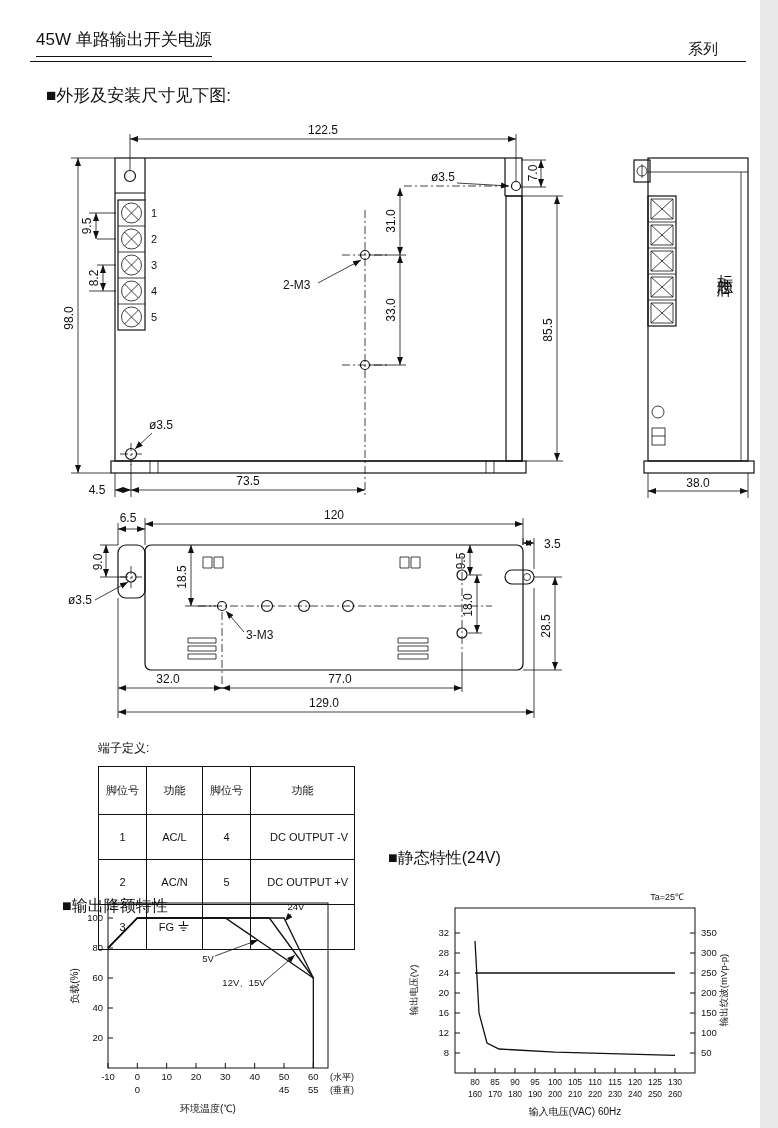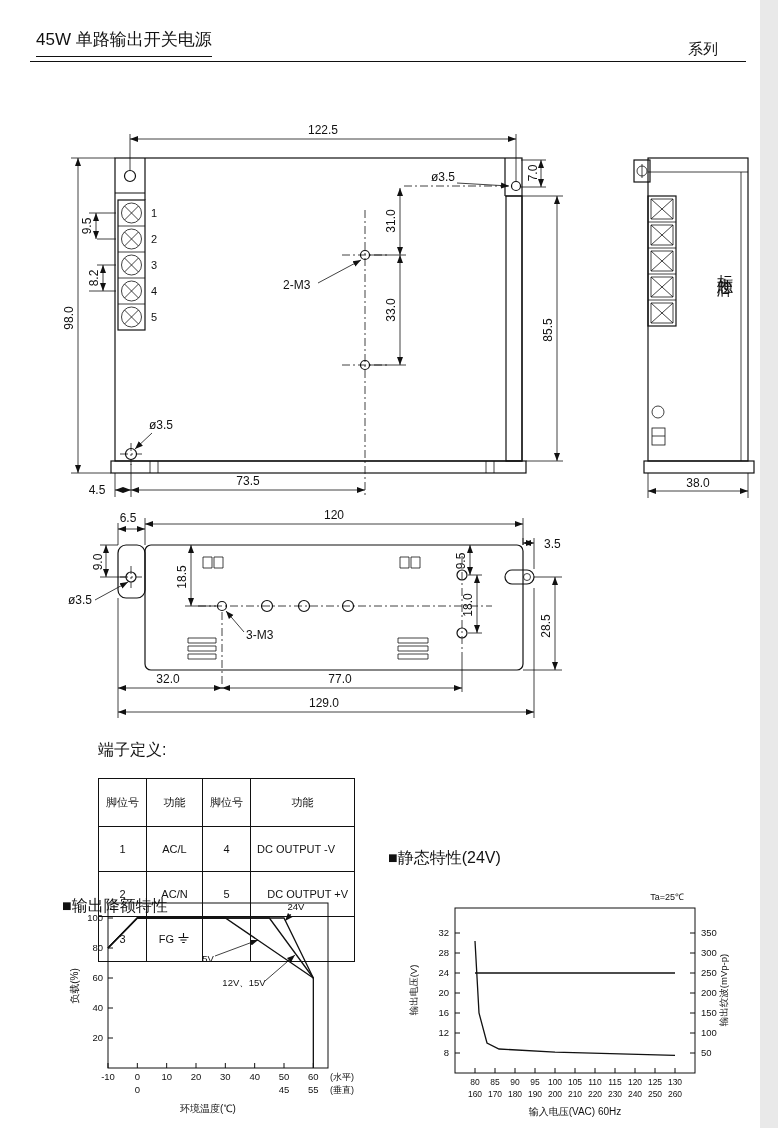--- a/index.html
+++ b/index.html
@@ -28,20 +28,21 @@
 </style>
 </head>
 <body>
 
 <div id="page">
 
   <div class="abs hdr-title" style="left:36px;top:28px">45W 单路输出开关电源</div>
   <div class="abs" style="left:688px;top:40px;font-size:15px">系列</div>
   <div class="abs" style="left:30px;top:61px;width:716px;border-top:1.5px solid #111"></div>
 
+  <div class="abs sec" style="left:46px;top:84px">■外形及安装尺寸见下图:</div>
 
   <svg class="abs" style="left:0;top:0" width="778" height="740">
     <defs>
       <marker id="arr" markerUnits="userSpaceOnUse" markerWidth="9" markerHeight="8" refX="8" refY="4" orient="auto-start-reverse">
         <path d="M0,1 L8,4 L0,7 z" fill="#111"></path>
       </marker>
     </defs>
 
     <g>
       <rect class="ln" x="115" y="158" width="407" height="303"></rect>
@@ -208,34 +209,34 @@
       <text class="dimtxt" x="550" y="626" text-anchor="middle" transform="rotate(-90 550 626)">28.5</text>
       <text class="dimtxt" x="168" y="683" text-anchor="middle">32.0</text>
       <text class="dimtxt" x="340" y="683" text-anchor="middle">77.0</text>
       <text class="dimtxt" x="324" y="707" text-anchor="middle">129.0</text>
     </g>
   </svg>
 
   <div class="abs nameplate" style="left:714px;top:262px">标志牌</div>
 
   <div class="abs" style="left:98px;top:740px">
-    <div style="font-size:16px;margin-bottom:17px">端子定义:</div>
+    <div style="font-size:12px;margin-bottom:9px">端子定义:</div>
     <table class="tdef">
       <tbody>
           <tr>
         <th style="width:48px">脚位号</th>
         <th style="width:56px">功能</th>
         <th style="width:48px">脚位号</th>
         <th style="width:104px">功能</th>
       </tr>
       <tr>
         <td>1</td>
         <td>AC/L</td>
         <td>4</td>
-        <td style="text-align:left">DC OUTPUT -V</td>
+        <td style="text-align:right">DC OUTPUT -V</td>
       </tr>
       <tr>
         <td>2</td>
         <td>AC/N</td>
         <td>5</td>
         <td style="text-align:right">DC OUTPUT +V</td>
       </tr>
       <tr>
         <td>3</td>
         <td>

